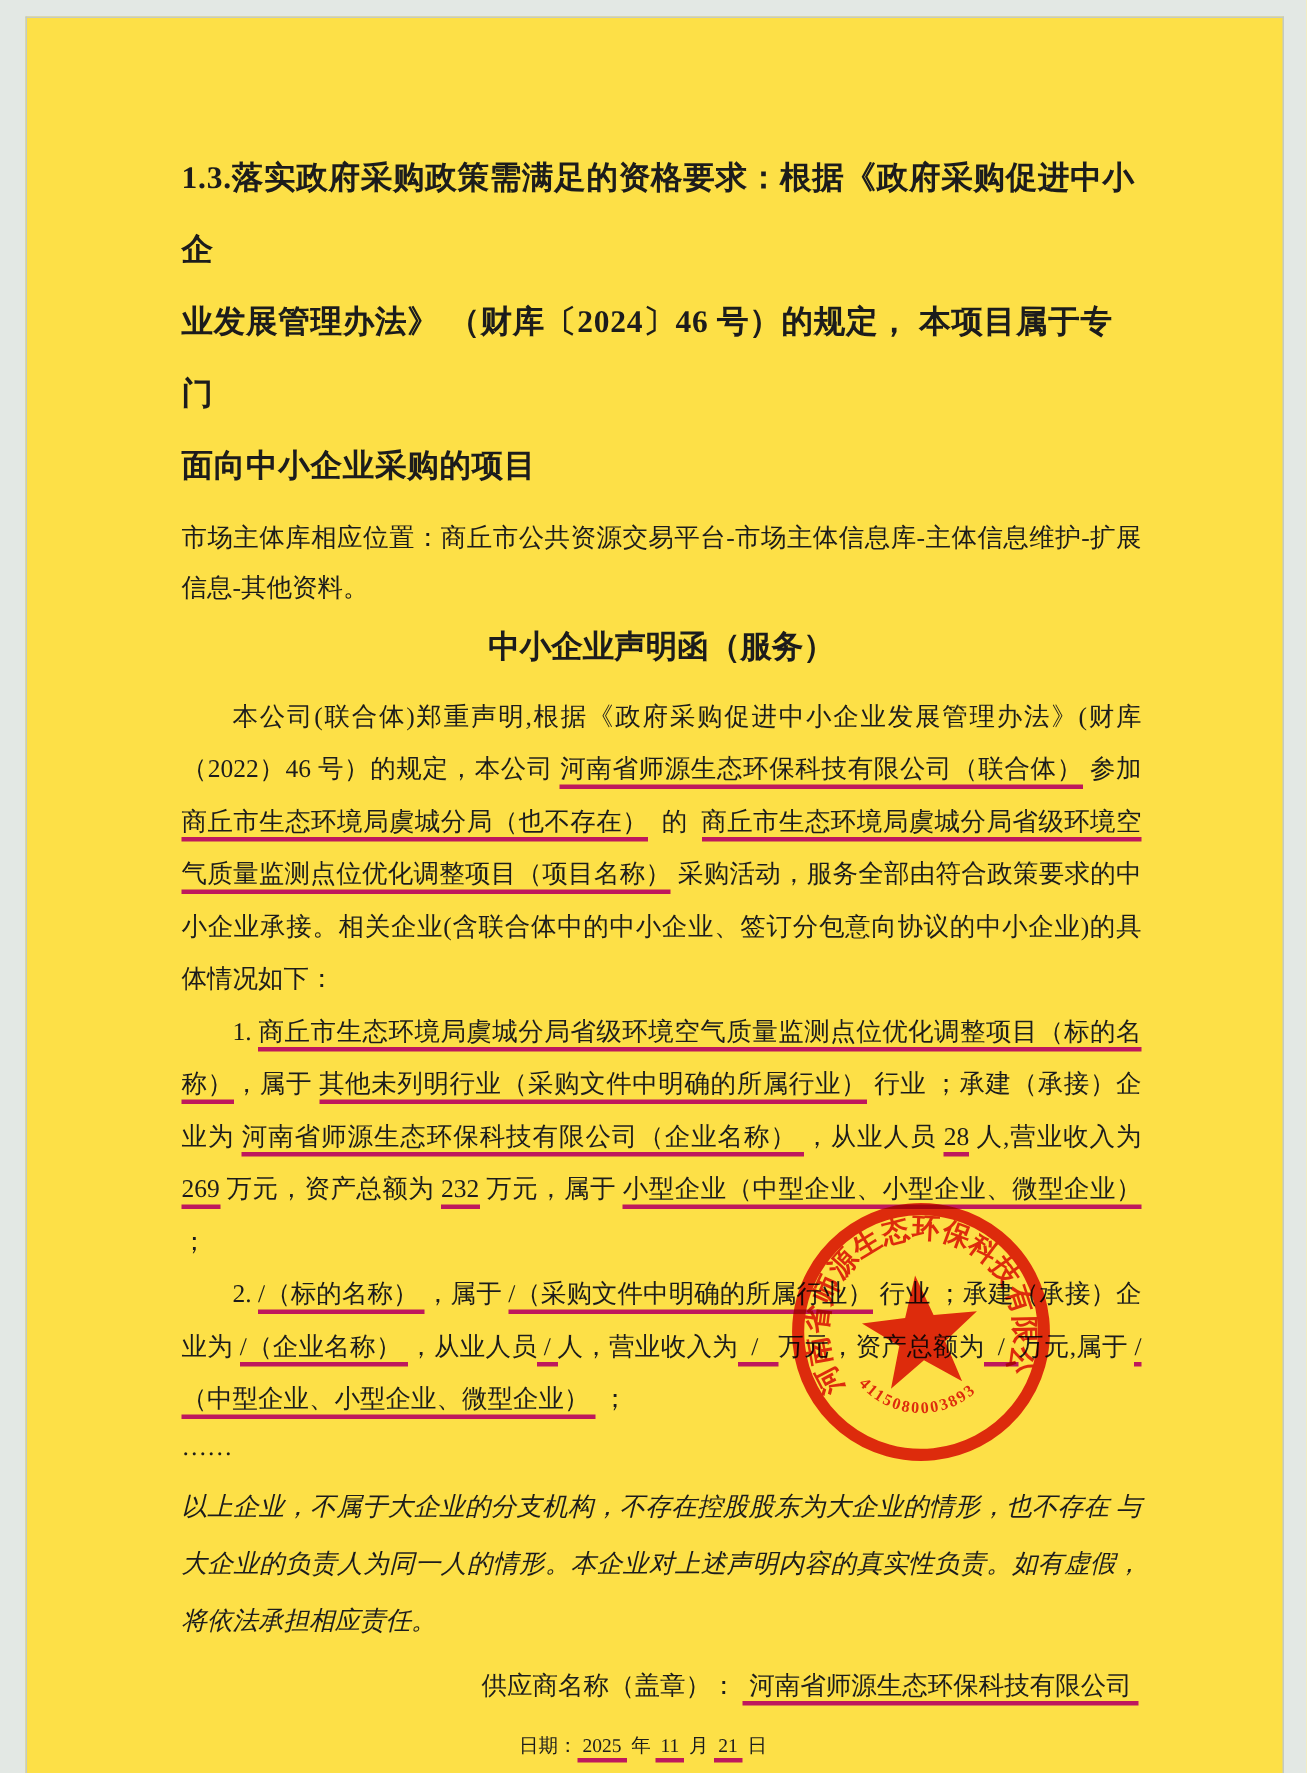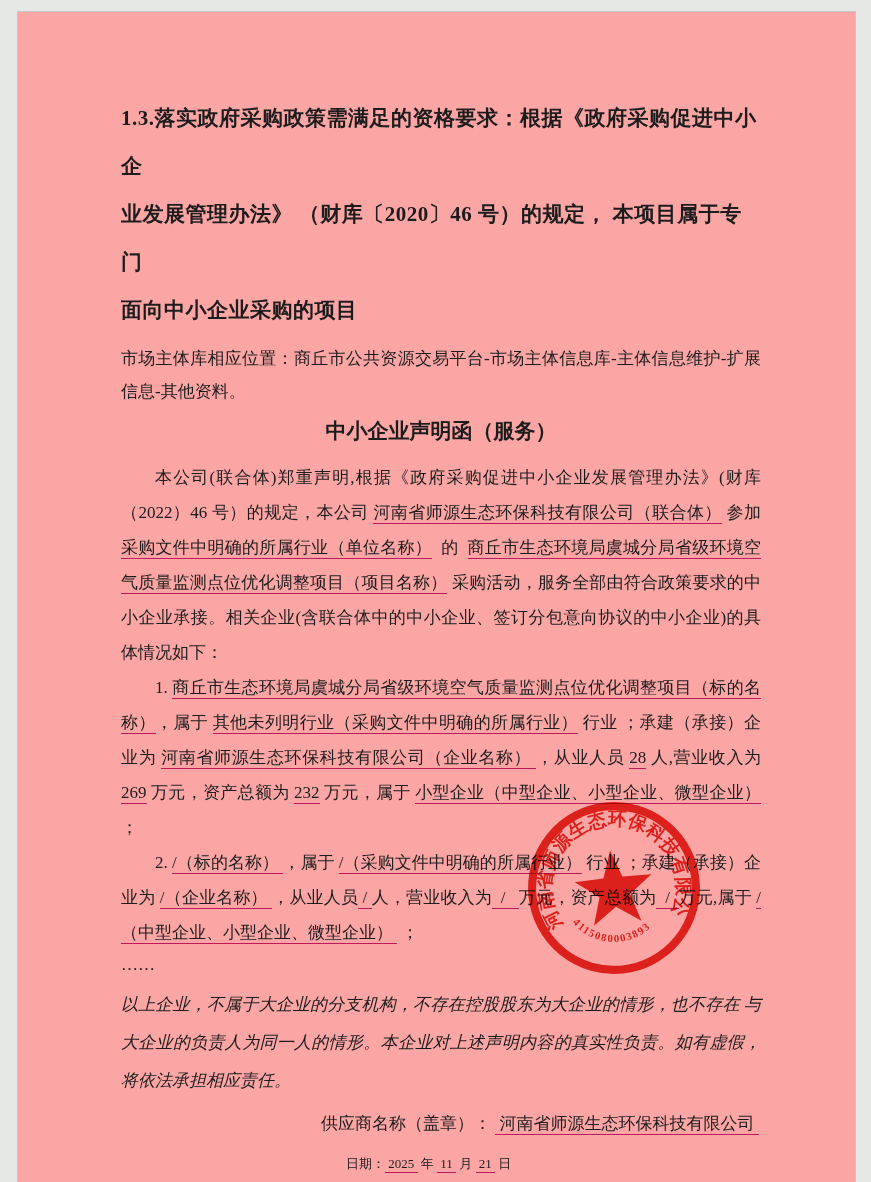--- a/index.html
+++ b/index.html
@@ -9,21 +9,21 @@
     background: #e3e8e4;
     font-family: "Liberation Serif", "DejaVu Serif", serif;
     color: #1c1c1c;
     position: relative;
     overflow: hidden;
   }
   .sheet {
     position: absolute;
     left: 17px; top: 11px;
     width: 839px; height: 1171px;
-    background: #fca5a5;
+    background: #fde047;
     border: 1px solid #c3cac4;
     border-bottom: none;
   }
   .content {
     padding: 82px 94px 0 103px;
   }
   .doc-heading {
     font-weight: bold;
     font-size: 21px;
     line-height: 48px;
@@ -39,21 +39,21 @@
   .para.lh38 { line-height: 38px; }
   .indent { text-indent: 2em; }
   .doc-title {
     text-align: center;
     font-weight: bold;
     font-size: 21px;
     line-height: 26px;
     margin-top: 10px;
     margin-bottom: 16px;
   }
-  .u { border-bottom: 1px solid #be185d; padding-bottom: 1px; }
+  .u { border-bottom: 3px solid #be185d; padding-bottom: 1px; }
   .ellipsis-line { font-size: 17px; line-height: 30px; }
   .sign-line {
     font-size: 17px;
     line-height: 40px;
     padding-left: 200px;
     white-space: pre-wrap;
   }
   .date-line {
     font-size: 13px;
     line-height: 40px;
@@ -75,29 +75,29 @@
   }
 </style>
 </head>
 <body>
 
 <div class="sheet">
   <div class="content">
 
     <div class="doc-heading">
       <div>1.3.落实政府采购政策需满足的资格要求：根据《政府采购促进中小企</div>
-      <div>业发展管理办法》 （财库〔2020〕46 号）的规定， 本项目属于专门</div>
+      <div>业发展管理办法》 （财库〔2024〕46 号）的规定， 本项目属于专门</div>
       <div>面向中小企业采购的项目</div>
     </div>
 
     <div class="para" style="margin-top:8px;">市场主体库相应位置：商丘市公共资源交易平台-市场主体信息库-主体信息维护-扩展信息-其他资料。</div>
 
     <div class="doc-title">中小企业声明函（服务）</div>
 
-    <div class="para lh35 indent"><span>本公司(联合体)郑重声明,根据《政府采购促进中小企业发展管理办法》(财库（2022）46 号）的规定，本公司 </span><span class="u">河南省师源生态环保科技有限公司（联合体）</span><span> 参加  </span><span class="u">采购文件中明确的所属行业（单位名称）</span><span>  的  </span><span class="u">商丘市生态环境局虞城分局省级环境空气质量监测点位优化调整项目（项目名称）</span><span> 采购活动，服务全部由符合政策要求的中小企业承接。相关企业(含联合体中的中小企业、签订分包意向协议的中小企业)的具体情况如下：</span></div>
+    <div class="para lh35 indent"><span>本公司(联合体)郑重声明,根据《政府采购促进中小企业发展管理办法》(财库（2022）46 号）的规定，本公司 </span><span class="u">河南省师源生态环保科技有限公司（联合体）</span><span> 参加  </span><span class="u">商丘市生态环境局虞城分局（也不存在）</span><span>  的  </span><span class="u">商丘市生态环境局虞城分局省级环境空气质量监测点位优化调整项目（项目名称）</span><span> 采购活动，服务全部由符合政策要求的中小企业承接。相关企业(含联合体中的中小企业、签订分包意向协议的中小企业)的具体情况如下：</span></div>
 
     <div class="para lh35 indent"><span>1. </span><span class="u">商丘市生态环境局虞城分局省级环境空气质量监测点位优化调整项目（标的名称）</span><span>，属于 </span><span class="u">其他未列明行业（采购文件中明确的所属行业）</span><span> 行业 ；承建（承接）企业为 </span><span class="u">河南省师源生态环保科技有限公司（企业名称） </span><span>，从业人员 </span><span class="u">28</span><span> 人,营业收入为 </span><span class="u">269</span><span> 万元，资产总额为 </span><span class="u">232</span><span> 万元，属于 </span><span class="u">小型企业（中型企业、小型企业、微型企业）</span><span> ；</span></div>
 
     <div class="para lh35 indent"><span>2. </span><span class="u">/（标的名称） </span><span>，属于 </span><span class="u">/（采购文件中明确的所属行业）</span><span> 行业 ；承建（承接）企业为 </span><span class="u">/（企业名称） </span><span>，从业人员</span><span class="u"> / </span><span>人，营业收入为</span><span class="u">  /   </span><span>万元，资产总额为</span><span class="u">  /  </span><span>万元,属于 </span><span class="u">/（中型企业、小型企业、微型企业） </span><span> ；</span></div>
 
     <div class="ellipsis-line">……</div>
 
     <div class="para lh38" style="margin-top:6px;font-style:italic;">以上企业，不属于大企业的分支机构，不存在控股股东为大企业的情形，也不存在 与大企业的负责人为同一人的情形。本企业对上述声明内容的真实性负责。如有虚假，将依法承担相应责任。</div>
 
     <div class="sign-line" style="margin-top:4px;"><span>供应商名称（盖章）： </span><span class="u"> 河南省师源生态环保科技有限公司 </span></div>

